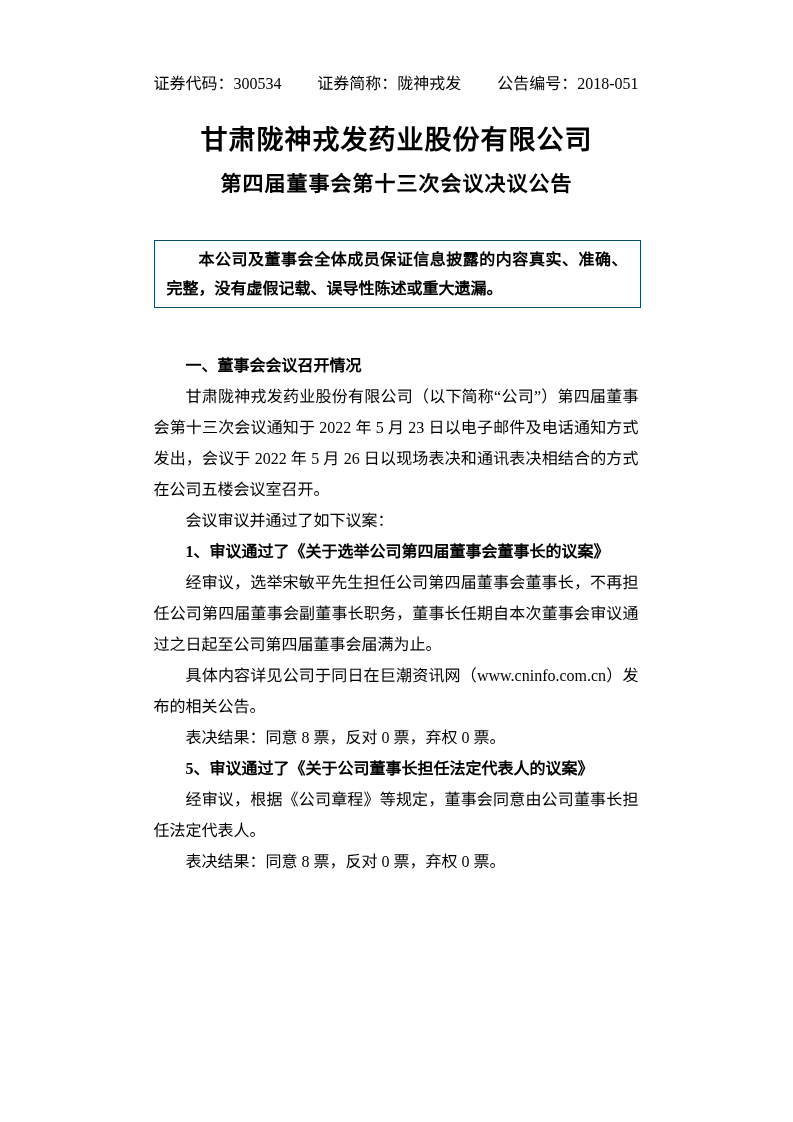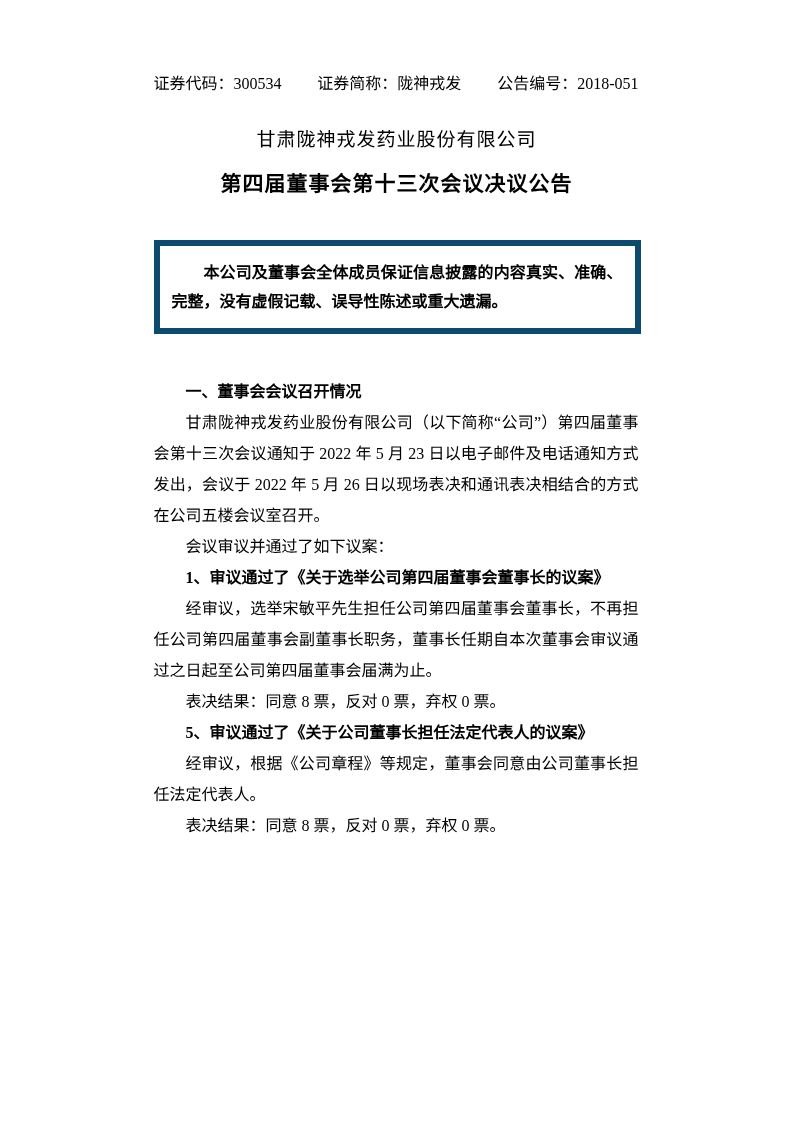--- a/index.html
+++ b/index.html
@@ -20,38 +20,38 @@
   .header-row {
     display: flex;
     justify-content: space-between;
     padding: 74px 121px 0 120px;
     font-size: 16px;
     line-height: 19px;
     white-space: nowrap;
   }
   .title-company {
     margin: 26px 0 0 0;
-    font-size: 19px;
-    font-weight: 400;
+    font-size: 27px;
+    font-weight: 700;
     text-align: center;
     line-height: 42px;
     letter-spacing: 1px;
   }
   .title-meeting {
     margin: 2px;
     font-size: 21px;
     font-weight: 700;
     text-align: center;
     line-height: 42px;
     letter-spacing: 1px;
   }
   .disclaimer-box {
     margin: 35px 119px 0 120px;
-    border: 6px solid #0c4a6e;
-    padding: 12px 12px;
+    border: 1px solid #0c4a6e;
+    padding: 4px 12px;
   }
   .disclaimer-text {
     margin: 0;
     font-size: 16px;
     font-weight: 700;
     line-height: 29px;
     text-indent: 2em;
     text-align: justify;
   }
   .doc-body {
@@ -86,19 +86,20 @@
   <div class="disclaimer-box">
     <p class="disclaimer-text">本公司及董事会全体成员保证信息披露的内容真实、准确、完整，没有虚假记载、误导性陈述或重大遗漏。</p>
   </div>
 
   <div class="doc-body">
     <p class="heading">一、董事会会议召开情况</p>
     <p>甘肃陇神戎发药业股份有限公司（以下简称“公司”）第四届董事会第十三次会议通知于 2022 年 5 月 23 日以电子邮件及电话通知方式发出，会议于 2022 年 5 月 26 日以现场表决和通讯表决相结合的方式在公司五楼会议室召开。</p>
     <p>会议审议并通过了如下议案：</p>
     <p class="heading">1、审议通过了《关于选举公司第四届董事会董事长的议案》</p>
     <p>经审议，选举宋敏平先生担任公司第四届董事会董事长，不再担任公司第四届董事会副董事长职务，董事长任期自本次董事会审议通过之日起至公司第四届董事会届满为止。</p>
+    <p>具体内容详见公司于同日在巨潮资讯网（www.cninfo.com.cn）发布的相关公告。</p>
     <p>表决结果：同意 8 票，反对 0 票，弃权 0 票。</p>
     <p class="heading">5、审议通过了《关于公司董事长担任法定代表人的议案》</p>
     <p>经审议，根据《公司章程》等规定，董事会同意由公司董事长担任法定代表人。</p>
     <p>表决结果：同意 8 票，反对 0 票，弃权 0 票。</p>
   </div>
 
 </div>
 
 </body></html>

